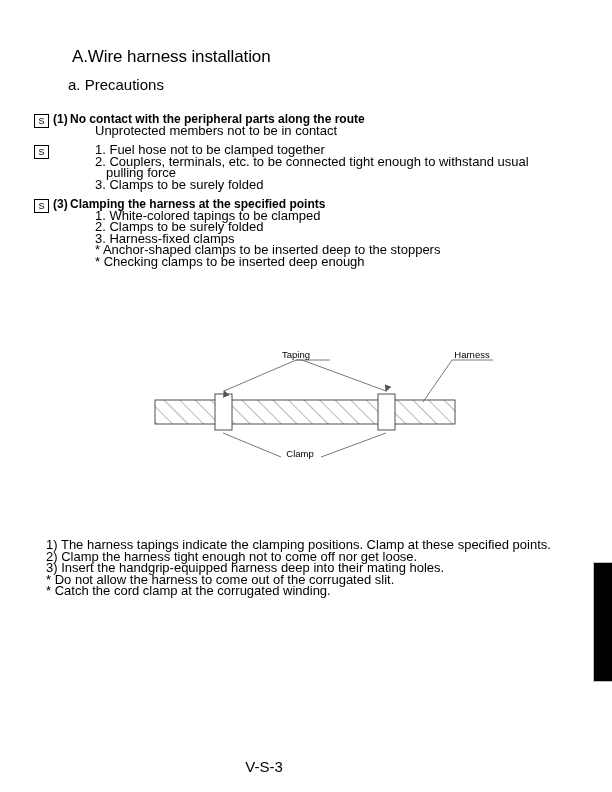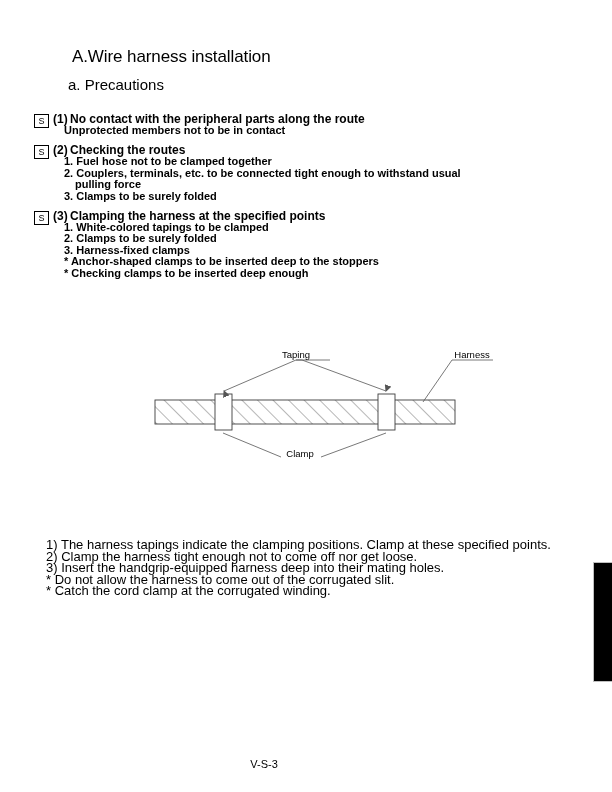--- a/index.html
+++ b/index.html
@@ -67,24 +67,23 @@
     font-size: 12px;
     font-weight: bold;
     line-height: 12px;
     white-space: nowrap;
   }
   .sec-num {
     display: inline-block;
     width: 17px;
   }
   .sec-sub {
-    margin-left: 30px;
-    font-size: 11px;
+    margin-left: 61px;
+    font-size: 13px;
     line-height: 11.4px;
-    font-weight: bold;
   }
   .sub-line {
     white-space: nowrap;
   }
   .sub-cont {
     padding-left: 11px;
     white-space: nowrap;
   }
 
   
@@ -131,21 +130,21 @@
     box-sizing: border-box;
   }
 
   
   .footer {
     position: absolute;
     left: 0;
     top: 758px;
     width: 528px;
     text-align: center;
-    font-size: 11px;
+    font-size: 15px;
   }
 </style>
 </head>
 <body>
 
 <div class="page">
 
   <div class="doc-title">A.Wire harness installation</div>
   <div class="doc-subtitle">a. Precautions</div>
 
@@ -156,23 +155,20 @@
       <div class="sec-head">
         <span class="sec-num">(1)</span><span>No contact with the peripheral parts along the route</span>
       </div>
       <div class="sec-sub">
         <div class="sub-line">Unprotected members not to be in contact</div>
       </div>
     </div>
 
     <div class="section" style="margin-top:8px;">
       <div class="s-box">S</div>
-      <div class="sec-head">
-        <span class="sec-num">(2)</span><span>Checking the routes</span>
-      </div>
       <div class="sec-sub">
         <div class="sub-line">1. Fuel hose not to be clamped together</div>
         <div class="sub-line">2. Couplers, terminals, etc. to be connected tight enough to withstand usual</div>
         <div class="sub-cont">pulling force</div>
         <div class="sub-line">3. Clamps to be surely folded</div>
       </div>
     </div>
 
     <div class="section" style="margin-top:8px;">
       <div class="s-box">S</div>

